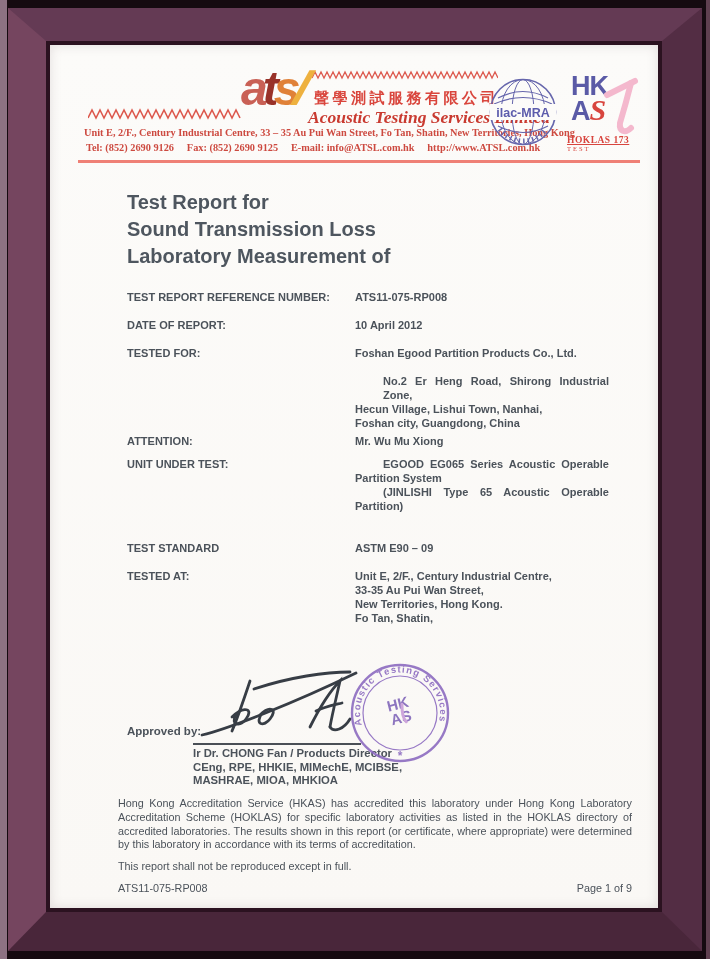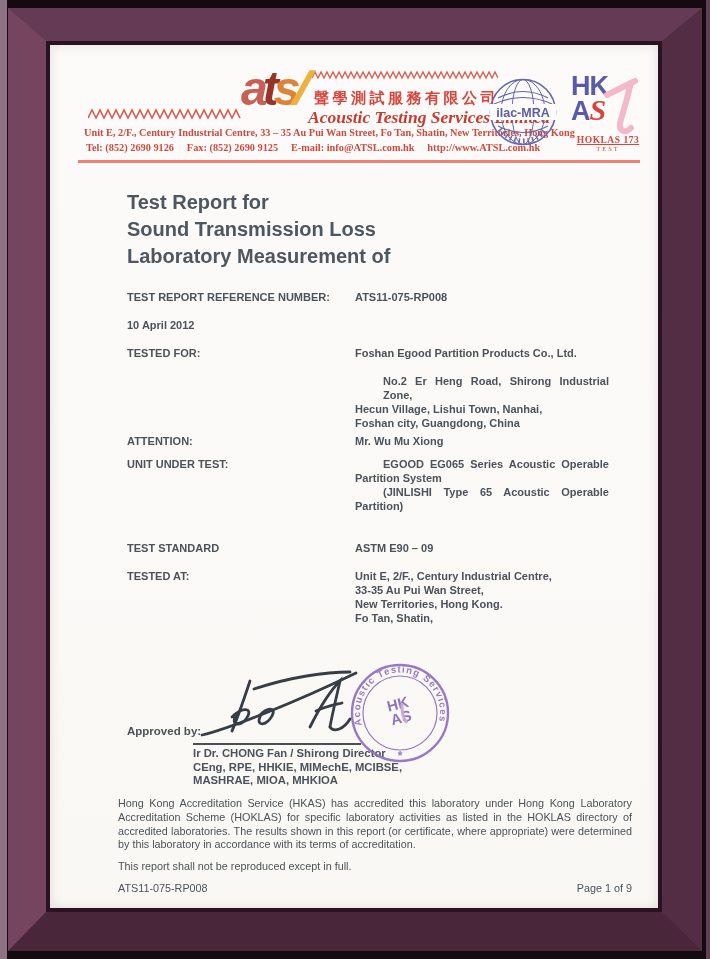--- a/index.html
+++ b/index.html
@@ -43,21 +43,21 @@
   .zigzag-left{left:38px;top:60px;}
   .zigzag-top{left:262px;top:23px;}
 
   
   .ilac{left:438px;top:32px;width:70px;height:70px;}
   
   .hkas{left:515px;top:28px;width:86px;height:110px;}
   .hkas-letters{position:absolute;left:6px;top:2px;font-weight:900;font-size:27px;line-height:23px;letter-spacing:-1px;color:#5a5aa6;font-family:"Liberation Sans",sans-serif;}
   .hkas-s{color:#d8453e;font-style:italic;font-family:"Liberation Serif",serif;font-size:30px;}
   .hkas-swoosh{position:absolute;left:0;top:0;}
-  .hoklas{position:absolute;left:2px;top:62px;width:82px;text-align:center;color:#d8453e;font-family:"Liberation Serif",serif;}
+  .hoklas{position:absolute;left:2px;top:62px;width:82px;color:#d8453e;font-family:"Liberation Serif",serif;}
   .hoklas-main{display:block;font-weight:bold;font-size:9.5px;letter-spacing:.5px;text-decoration:underline;}
   .hoklas-test{display:block;font-size:6.5px;letter-spacing:2px;}
 
   
   .title{position:absolute;left:77px;top:144px;font-size:20px;line-height:27px;font-weight:bold;color:#4e565f;}
 
   
   .fields{position:absolute;left:77px;top:245px;width:482px;color:#4b525a;font-size:11px;font-weight:bold;line-height:14px;}
   .frow{display:grid;grid-template-columns:228px 254px;margin-bottom:14px;}
   .frow .flabel{white-space:nowrap;}
@@ -143,20 +143,21 @@
       <div class="fields">
 
         <div class="frow">
           <div class="flabel">TEST REPORT REFERENCE NUMBER:</div>
           <div class="fvalue">
               <div class="fline">ATS11-075-RP008</div>
             </div>
         </div>
 
         <div class="frow">
+          <div class="flabel">DATE OF REPORT:</div>
           <div class="fvalue">
               <div class="fline">10 April 2012</div>
             </div>
         </div>
 
         <div class="frow">
           <div class="flabel">TESTED FOR:</div>
           <div class="fvalue">
               <div class="fline">Foshan Egood Partition Products Co., Ltd.</div>
             </div>
@@ -216,21 +217,21 @@
           <path d="M34,52 C46,40 56,44 48,54 C42,62 32,60 38,50"></path>
           <path d="M62,50 C72,40 80,44 72,54 C66,62 56,60 64,48"></path>
           <path d="M112,62 C122,42 132,26 142,16 C138,34 134,50 132,62"></path>
           <path d="M118,46 C126,42 136,40 144,38"></path>
           <path d="M132,62 C136,68 146,64 152,54"></path>
         </g>
       </svg>
       <div class="sig-line"></div>
 
       <div class="sig-names">
-        <div>Ir Dr. CHONG Fan / Shirong Director</div>
+        <div>Ir Dr. CHONG Fan / Products Director</div>
         <div>CEng, RPE, HHKIE, MIMechE, MCIBSE,</div>
         <div>MASHRAE, MIOA, MHKIOA</div>
       </div>
 
       <svg class="stamp" width="104" height="104" viewBox="0 0 104 104">
         <defs>
           <path id="stampArc" d="M14,64 A40,40 0 1 1 90,64" fill="none"></path>
         </defs>
         <circle cx="52" cy="52" r="48" fill="none" stroke="#8a68bf" stroke-width="2.4"></circle>
         <circle cx="52" cy="52" r="37" fill="none" stroke="#8a68bf" stroke-width="1.2"></circle>

